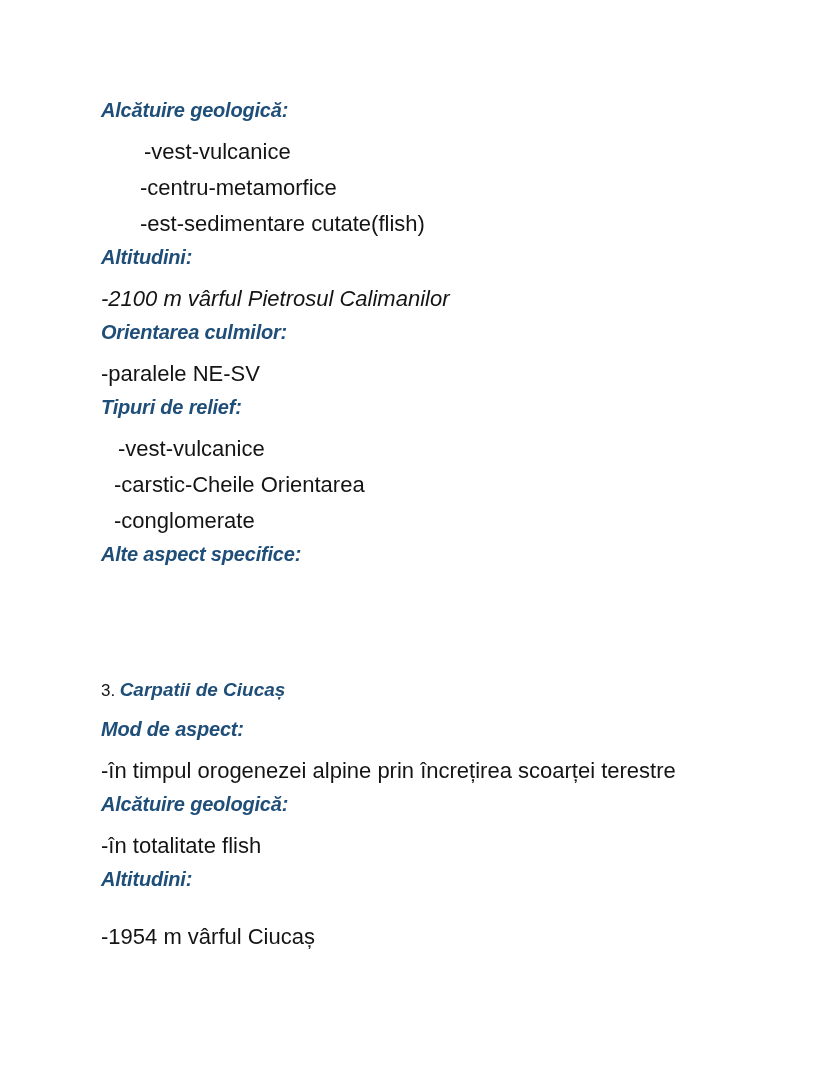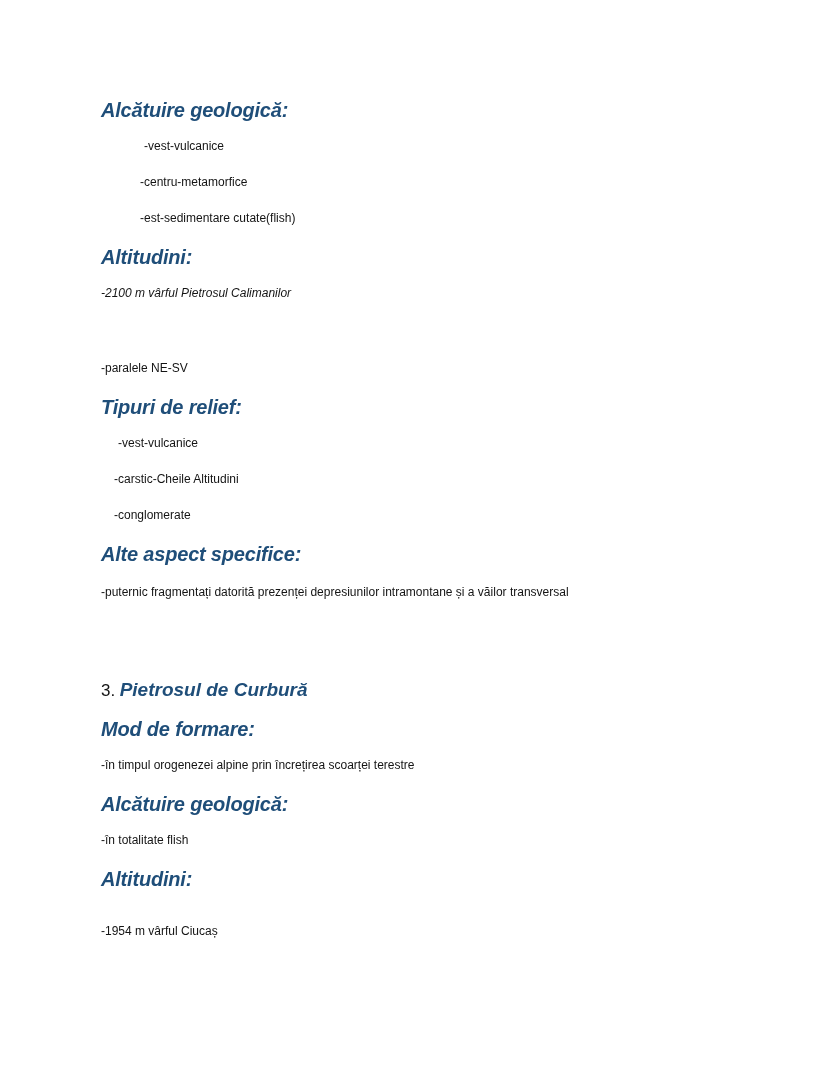--- a/index.html
+++ b/index.html
@@ -26,21 +26,21 @@
       white-space: nowrap;
     }
     .heading {
       font-size: 20px;
       font-weight: bold;
       font-style: italic;
       color: #1f4e79;
       letter-spacing: -0.2px;
     }
     .body-text {
-      font-size: 12px;
+      font-size: 22px;
       color: #141414;
     }
     .wrap {
       white-space: normal;
       width: 640px;
       line-height: 22px;
     }
     .section-num {
       font-size: 17px;
       color: #141414;
@@ -60,36 +60,36 @@
 <div class="page">
 
   <div class="line heading" style="top:99px;">Alcătuire geologică:</div>
   <div class="line body-text" style="top:139px; left:140px;">-vest-vulcanice</div>
   <div class="line body-text" style="top:175px; left:136px;">-centru-metamorfice</div>
   <div class="line body-text" style="top:211px; left:136px;">-est-sedimentare cutate(flish)</div>
 
   <div class="line heading" style="top:246px;">Altitudini:</div>
   <div class="line body-text" style="top:286px;font-style:italic;">-2100 m vârful Pietrosul Calimanilor</div>
 
+  <div class="line heading" style="top:321px;">Orientarea culmilor:</div>
   <div class="line body-text" style="top:361px;">-paralele NE-SV</div>
 
   <div class="line heading" style="top:396px;text-align:center;">Tipuri de relief:</div>
   <div class="line body-text" style="top:436px; left:114px;">-vest-vulcanice</div>
-  <div class="line body-text" style="top:472px; left:110px;">-carstic-Cheile Altitudini</div>
+  <div class="line body-text" style="top:472px; left:110px;">-carstic-Cheile Orientarea</div>
   <div class="line body-text" style="top:508px; left:110px;">-conglomerate</div>
 
   <div class="line heading" style="top:543px;">Alte aspect specifice:</div>
-  <div class="line body-text wrap" style="top:581px;">-puternic fragmentați datorită prezenței depresiunilor intramontane și a văilor transversal</div>
 
   <div class="line" style="top:679px;">
     <span class="section-num">3.</span>
-    <span class="section-title">Pietrosul de Curbură</span>
+    <span class="section-title">Carpatii de Ciucaș</span>
   </div>
 
-  <div class="line heading" style="top:718px;">Mod de formare:</div>
+  <div class="line heading" style="top:718px;">Mod de aspect:</div>
   <div class="line body-text" style="top:758px;">-în timpul orogenezei alpine prin încrețirea scoarței terestre</div>
 
   <div class="line heading" style="top:793px;">Alcătuire geologică:</div>
   <div class="line body-text" style="top:833px;">-în totalitate flish</div>
 
   <div class="line heading" style="top:868px;">Altitudini:</div>
   <div class="line body-text" style="top:908px;margin-top:16px;">-1954 m vârful Ciucaș</div>
 
 </div>
 

